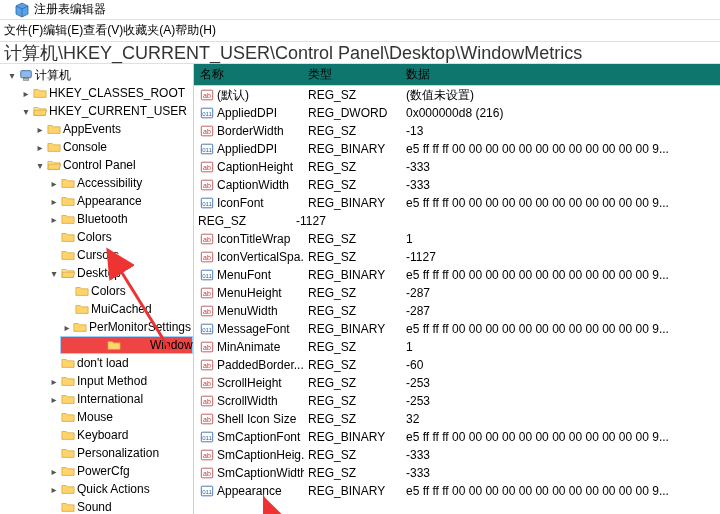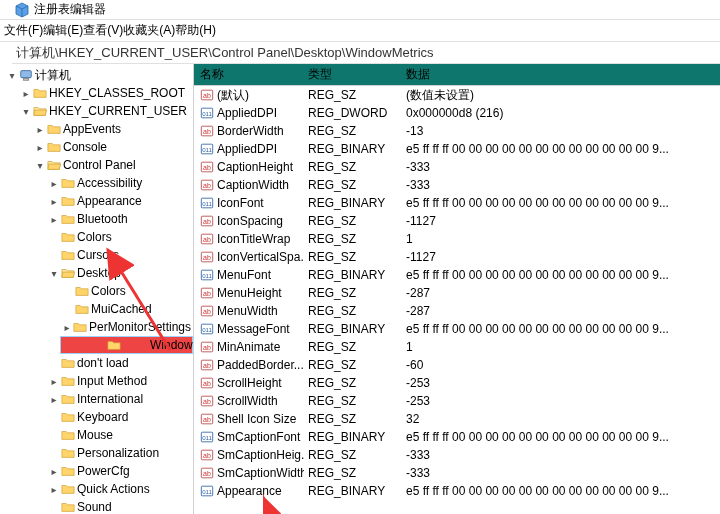--- a/index.html
+++ b/index.html
@@ -6,21 +6,21 @@
   html, body { font-family: "Segoe UI", "Microsoft YaHei", sans-serif; font-size: 12px; color: #000; background: #fff; }
   body { width: 720px; height: 514px; overflow: hidden; display: flex; flex-direction: column; }
 
   .titlebar { height: 20px; display: flex; align-items: center; padding: 0 14px; border-bottom: 1px solid #e0e0e0; }
   .titlebar .app-icon { width: 16px; height: 16px; display:inline-flex; align-items:center; justify-content:center; margin-right:4px;}
   .titlebar .title { font-size: 12px; }
 
   .menubar { height: 22px; display: flex; align-items: center; padding: 0 4px; font-size: 12px; border-bottom: 1px solid #e0e0e0; }
   .menubar .menu-item { cursor: default; }
 
-  .addressbar { height: 22px; display:flex; align-items:center; padding: 0 4px; font-size:13px; color:#333; border-bottom:1px solid #e0e0e0;margin-left:12px; }
+  .addressbar { height: 22px; display:flex; align-items:center; padding: 0 4px; font-size:18px; color:#333; border-bottom:1px solid #e0e0e0; }
 
   .main { flex: 1; display: flex; overflow:hidden; }
   .tree { width: 194px; border-right: 1px solid #d0d0d0; overflow-y: auto; padding: 2px 0 2px 2px; }
   .tree ul { list-style:none; padding-left: 14px; }
   .tree > ul { padding-left: 2px; }
   .tree li { white-space: nowrap; }
   .tree .node { display: flex; align-items: center; height: 18px; padding: 0 2px; }
   .tree .node.sel { background: #ef4444; border: 1px solid #99d1ff; height:18px; padding:0 13px;gap:27px;}
   .tree .toggle { width: 12px; text-align:center; color:#555; margin-right:1px; font-size:10px; cursor:default;}
   .tree .toggle.empty { visibility:hidden; }
@@ -310,32 +310,32 @@
                       </div>
                     </li>
                   <li>
                       <div class="node">
                         <span class="toggle empty">▸</span>
                         <span class="folder-icon">
                           <svg width="14" height="14">
                             <use href="#folder"></use>
                           </svg>
                         </span>
+                        <span class="label">Mouse</span>
+                      </div>
+                    </li>
+                  <li>
+                      <div class="node">
+                        <span class="toggle empty">▸</span>
+                        <span class="folder-icon">
+                          <svg width="14" height="14">
+                            <use href="#folder"></use>
+                          </svg>
+                        </span>
                         <span class="label">Keyboard</span>
-                      </div>
-                    </li>
-                  <li>
-                      <div class="node">
-                        <span class="toggle empty">▸</span>
-                        <span class="folder-icon">
-                          <svg width="14" height="14">
-                            <use href="#folder"></use>
-                          </svg>
-                        </span>
-                        <span class="label">Mouse</span>
                       </div>
                     </li>
                   <li>
                       <div class="node">
                         <span class="toggle empty">▸</span>
                         <span class="folder-icon">
                           <svg width="14" height="14">
                             <use href="#folder"></use>
                           </svg>
                         </span>
@@ -470,28 +470,20 @@
               <svg width="14" height="14">
                 <use href="#val-bin"></use>
               </svg>
             </span>
             <span>IconFont</span>
           </div>
           <div class="c2">REG_BINARY</div>
           <div class="c3">e5 ff ff ff 00 00 00 00 00 00 00 00 00 00 00 00 9...</div>
         </div>
         <div class="list-row">
-          <div class="c1">
-            <span class="val-icon">
-              <svg width="14" height="14">
-                <use href="#val-str"></use>
-              </svg>
-            </span>
-            <span>IconSpacing</span>
-          </div>
           <div class="c2">REG_SZ</div>
           <div class="c3">-1127</div>
         </div>
         <div class="list-row">
           <div class="c1">
             <span class="val-icon">
               <svg width="14" height="14">
                 <use href="#val-str"></use>
               </svg>
             </span>

